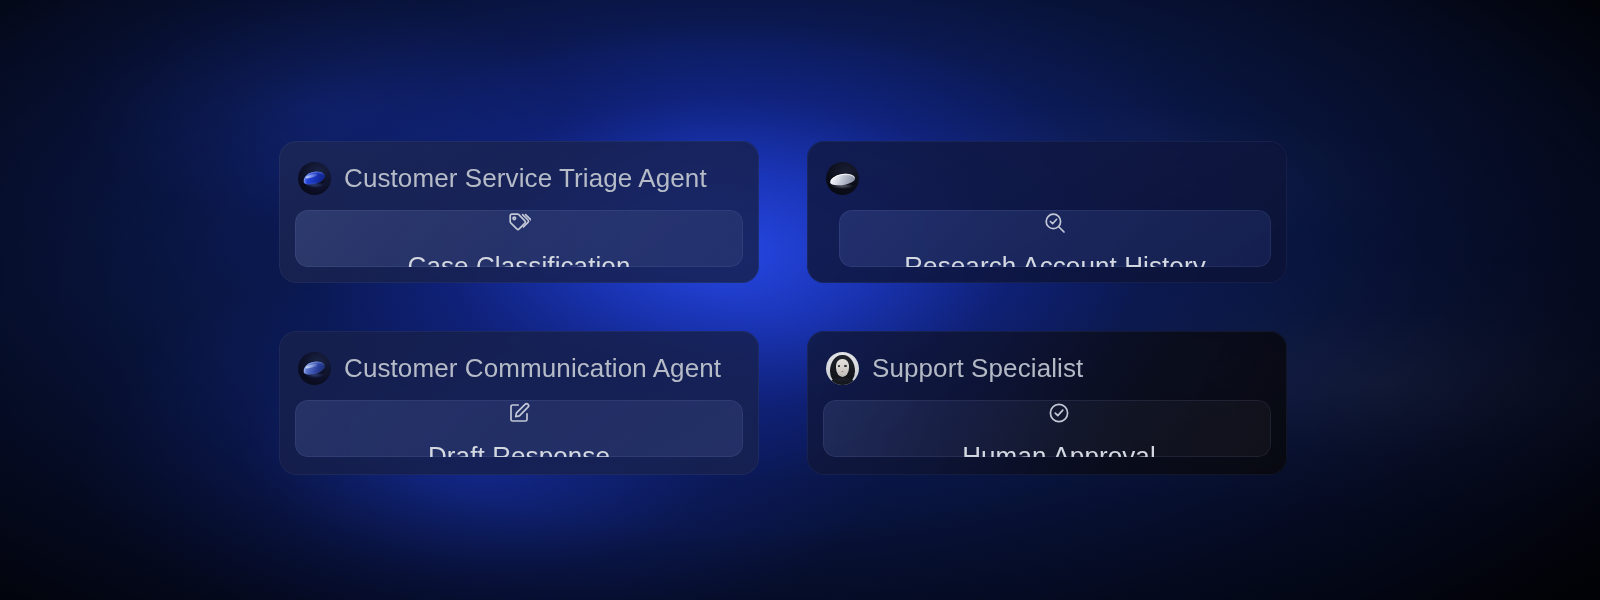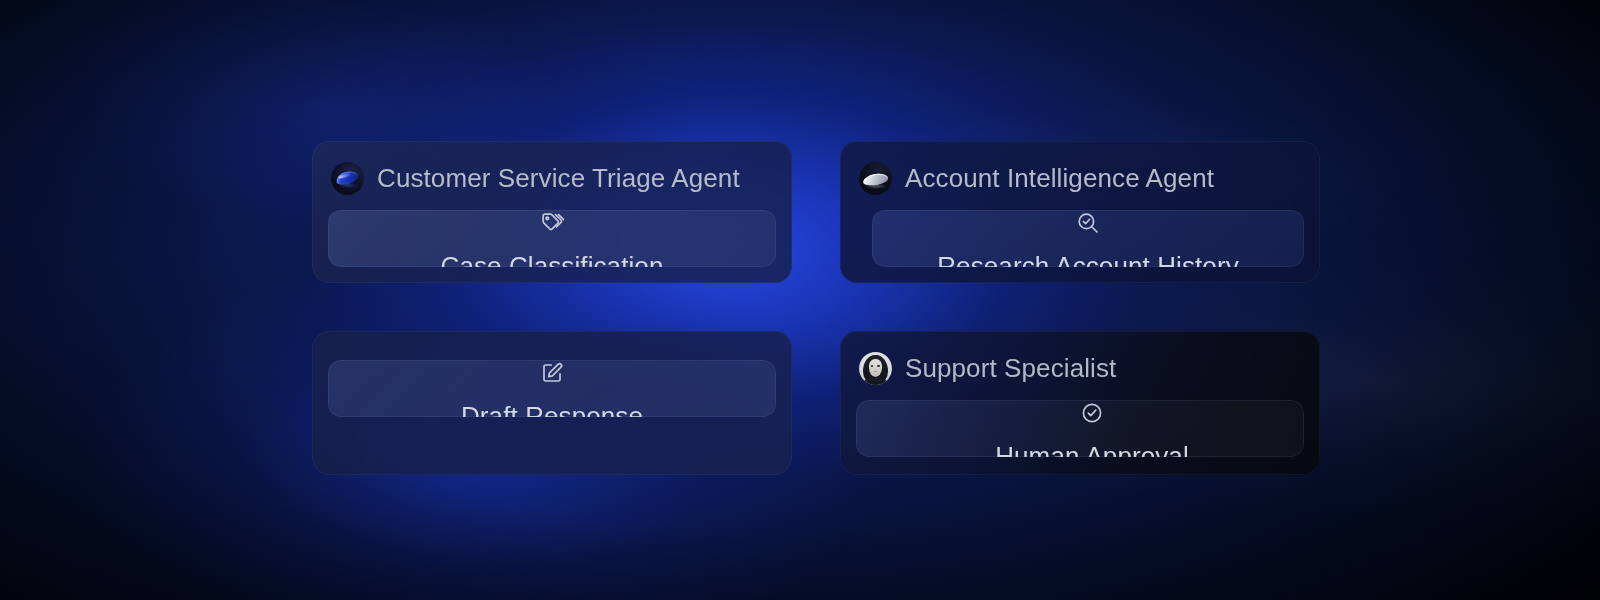--- a/index.html
+++ b/index.html
@@ -59,21 +59,21 @@
     background-image:
       repeating-linear-gradient(0deg, rgba(255,255,255,.035) 0 1px, rgba(0,0,0,0) 1px 2px),
       repeating-linear-gradient(90deg, rgba(255,255,255,.030) 0 1px, rgba(0,0,0,0) 1px 2px),
       repeating-linear-gradient(45deg, rgba(255,255,255,.018) 0 1px, rgba(0,0,0,0) 1px 3px);
     mix-blend-mode:overlay;
   }
 
   
   #grid {
     position:absolute;
-    left:312px; top:141px;
+    left:279px; top:141px;
     width:978px; height:304px;
     display:grid;
     grid-template-columns:480px 480px;
     grid-template-rows:142px 144px;
     column-gap:18px;
     row-gap:18px;
     gap:48px;
   }
 
   .card {
@@ -296,35 +296,41 @@
         <span class="pill-label">Case Classification</span>
       </div>
     </div>
 
     <div class="card card-b">
       <div class="card-head">
         <div class="avatar av-silver">
           <div class="blob"></div>
             <div class="shade"></div>
         </div>
-        <div class="card-title">Account Intelligence Agent</div>
       </div>
       <div class="pill pill-b">
         <span class="pill-icon">
           <svg width="24" height="24" viewBox="0 0 24 24" fill="none" stroke="currentColor" stroke-width="1.7" stroke-linecap="round" stroke-linejoin="round">
             <circle cx="10.4" cy="10.4" r="7.2"></circle>
             <path d="m16 16 5 5"></path>
             <path d="m7.4 10.5 2.2 2.2 4-4.4"></path>
           </svg>
         </span>
         <span class="pill-label">Research Account History</span>
       </div>
     </div>
 
     <div class="card card-c">
+      <div class="card-head">
+        <div class="avatar av-blue av-blue2">
+          <div class="blob"></div>
+            <div class="shade"></div>
+        </div>
+        <div class="card-title">Customer Communication Agent</div>
+      </div>
       <div class="pill pill-c">
         <span class="pill-icon">
           <svg width="24" height="24" viewBox="0 0 24 24" fill="none" stroke="currentColor" stroke-width="1.7" stroke-linecap="round" stroke-linejoin="round">
             <path d="M11.2 4H5.6A1.6 1.6 0 0 0 4 5.6v12.8A1.6 1.6 0 0 0 5.6 20h12.8a1.6 1.6 0 0 0 1.6-1.6v-5.6"></path>
             <path d="M18.1 3.3a2.05 2.05 0 0 1 2.9 2.9L12.4 14.8l-3.7.8.8-3.7Z"></path>
           </svg>
         </span>
         <span class="pill-label">Draft Response</span>
       </div>
     </div>

